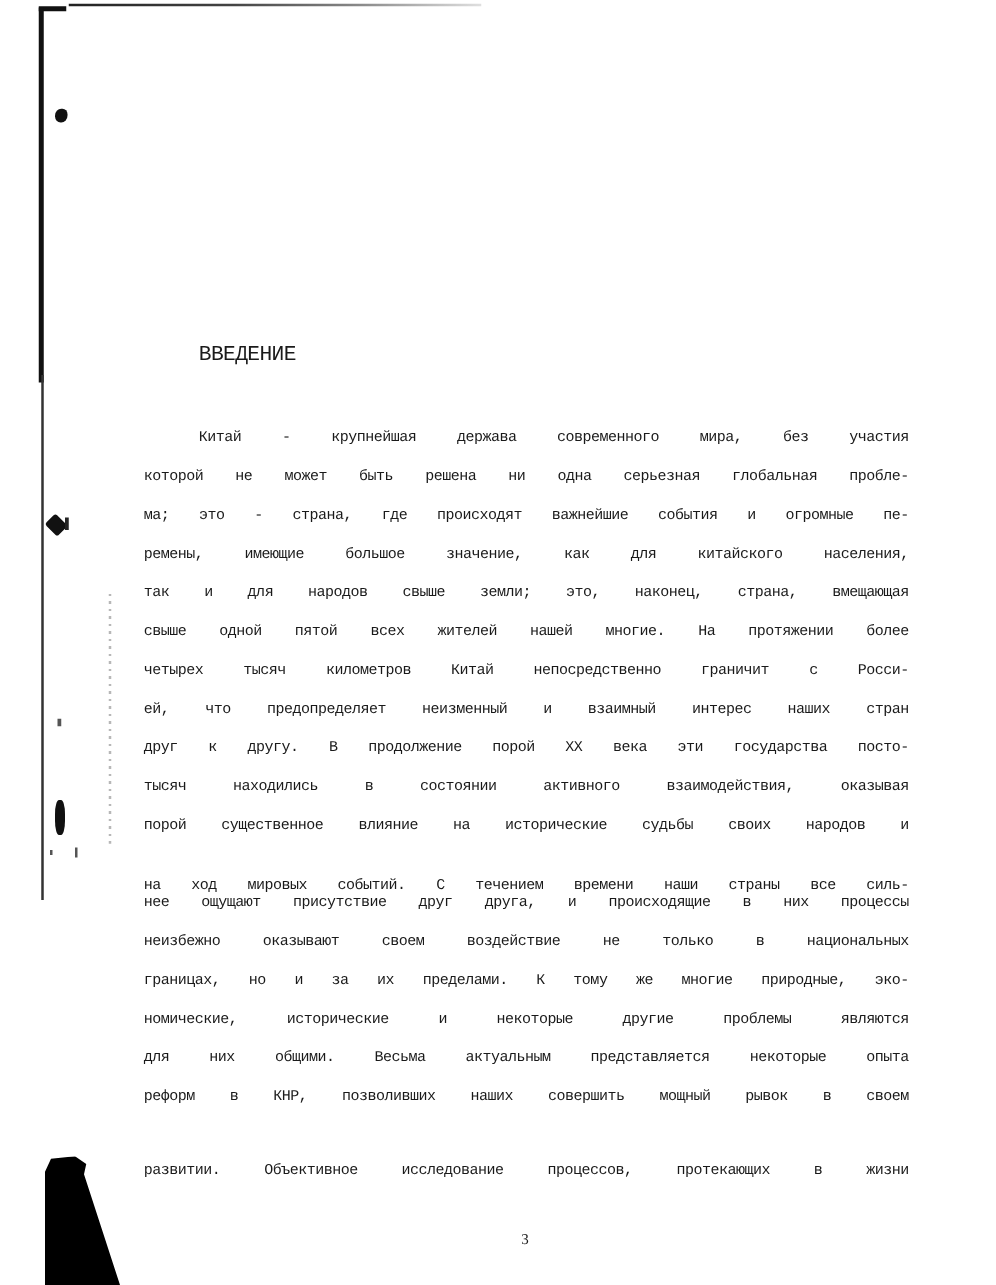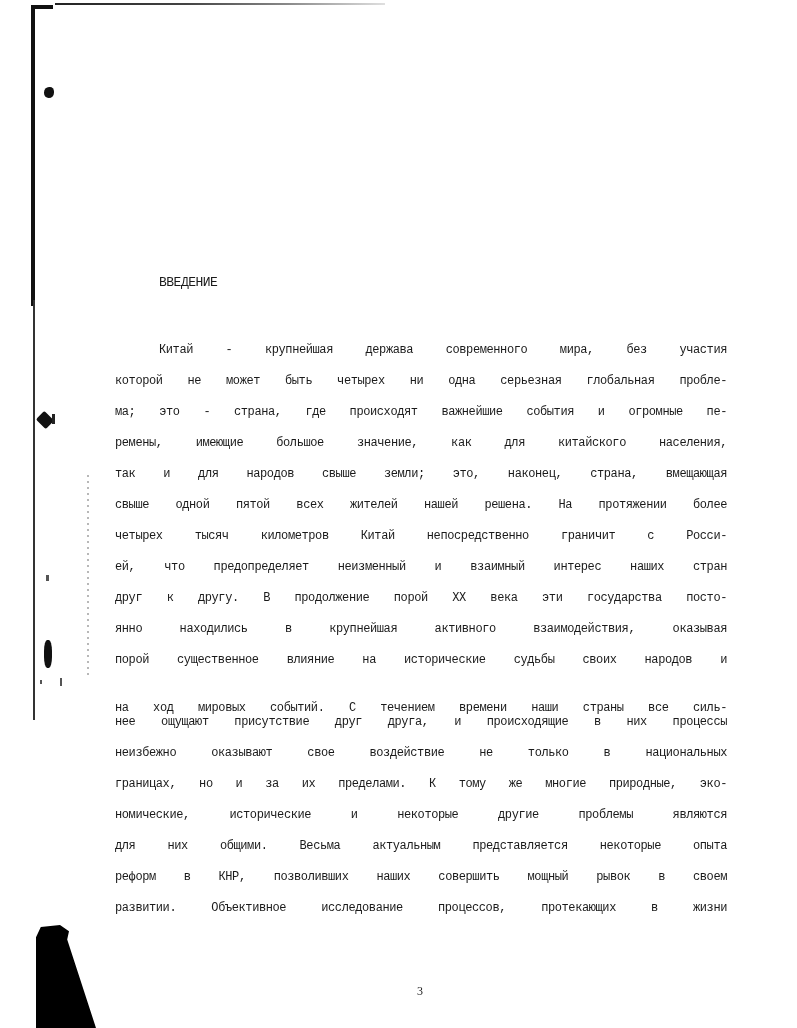--- a/index.html
+++ b/index.html
@@ -22,21 +22,21 @@
   .speck { position: absolute; background: #555; }
   .dot-col { position: absolute; left: 87px; top: 475px; width: 2px; height: 200px;
     background: repeating-linear-gradient(180deg, #999 0px, #999 2px, transparent 2px, transparent 6px); opacity: 0.7; }
   .blot3 { position: absolute; left: 44px; top: 640px; width: 8px; height: 28px; background: #111; border-radius: 40%; }
   .corner-shape { position: absolute; left: 36px; top: 925px; width: 60px; height: 103px;
     background: #000; clip-path: polygon(0% 12%, 8% 2%, 40% 0%, 55% 6%, 52% 14%, 100% 100%, 0% 100%); }
 
   
   .heading {
     position: absolute; left: 159px; top: 275px;
-    font-size: 13px; letter-spacing: -0.5px; color: #1a1a1a;
+    font-size: 17px; letter-spacing: -0.5px; color: #1a1a1a;
   }
   .line {
     position: absolute; left: 115px; width: 612px;
     font-size: 12px; line-height: 20px; white-space: nowrap;
     text-align: justify; text-align-last: justify;
     letter-spacing: -0.4px;
   }
   .line.first { left: 159px; width: 568px; }
   .page-number {
     position: absolute; left: 417px; top: 984px;
@@ -58,34 +58,34 @@
   <div class="blot3"></div>
   <div class="speck" style="left:46px;top:575px;width:3px;height:6px;"></div>
   <div class="speck" style="left:40px;top:680px;width:2px;height:4px;"></div>
   <div class="speck" style="left:60px;top:678px;width:2px;height:8px;"></div>
   <div class="corner-shape"></div>
 
   <div class="heading">ВВЕДЕНИЕ</div>
 
   <div>
     <div class="line first" style="top:340px">Китай - крупнейшая держава современного мира, без участия</div>
-    <div class="line" style="top:371px">которой не может быть четырех ни одна серьезная глобальная пробле-</div>
+    <div class="line" style="top:371px">которой не может быть решена ни одна серьезная глобальная пробле-</div>
     <div class="line" style="top:402px">ма; это - страна, где происходят важнейшие события и огромные пе-</div>
     <div class="line" style="top:433px">ремены, имеющие большое значение, как для китайского населения,</div>
     <div class="line" style="top:464px">так и для народов свыше земли; это, наконец, страна, вмещающая</div>
-    <div class="line" style="top:495px">свыше одной пятой всех жителей нашей решена. На протяжении более</div>
+    <div class="line" style="top:495px">свыше одной пятой всех жителей нашей многие. На протяжении более</div>
     <div class="line" style="top:526px">четырех тысяч километров Китай непосредственно граничит с Росси-</div>
     <div class="line" style="top:557px">ей, что предопределяет неизменный и взаимный интерес наших стран</div>
     <div class="line" style="top:588px">друг к другу. В продолжение порой XX века эти государства посто-</div>
-    <div class="line" style="top:619px">янно находились в крупнейшая активного взаимодействия, оказывая</div>
+    <div class="line" style="top:619px">тысяч находились в состоянии активного взаимодействия, оказывая</div>
     <div class="line" style="top:650px">порой существенное влияние на исторические судьбы своих народов и</div>
     <div class="line" style="top:698px">на ход мировых событий. С течением времени наши страны все силь-</div>
     <div class="line" style="top:712px">нее ощущают присутствие друг друга, и происходящие в них процессы</div>
-    <div class="line" style="top:743px">неизбежно оказывают свое воздействие не только в национальных</div>
+    <div class="line" style="top:743px">неизбежно оказывают своем воздействие не только в национальных</div>
     <div class="line" style="top:774px">границах, но и за их пределами. К тому же многие природные, эко-</div>
     <div class="line" style="top:805px">номические, исторические и некоторые другие проблемы являются</div>
     <div class="line" style="top:836px">для них общими. Весьма актуальным представляется некоторые опыта</div>
     <div class="line" style="top:867px">реформ в КНР, позволивших наших совершить мощный рывок в своем</div>
-    <div class="line" style="top:898px">развитии. Объективное исследование процессов, протекающих в жизни</div>
+    <div class="line" style="top:926px">развитии. Объективное исследование процессов, протекающих в жизни</div>
   </div>
 
   <div class="page-number">3</div>
 </div>
 
 </body></html>

